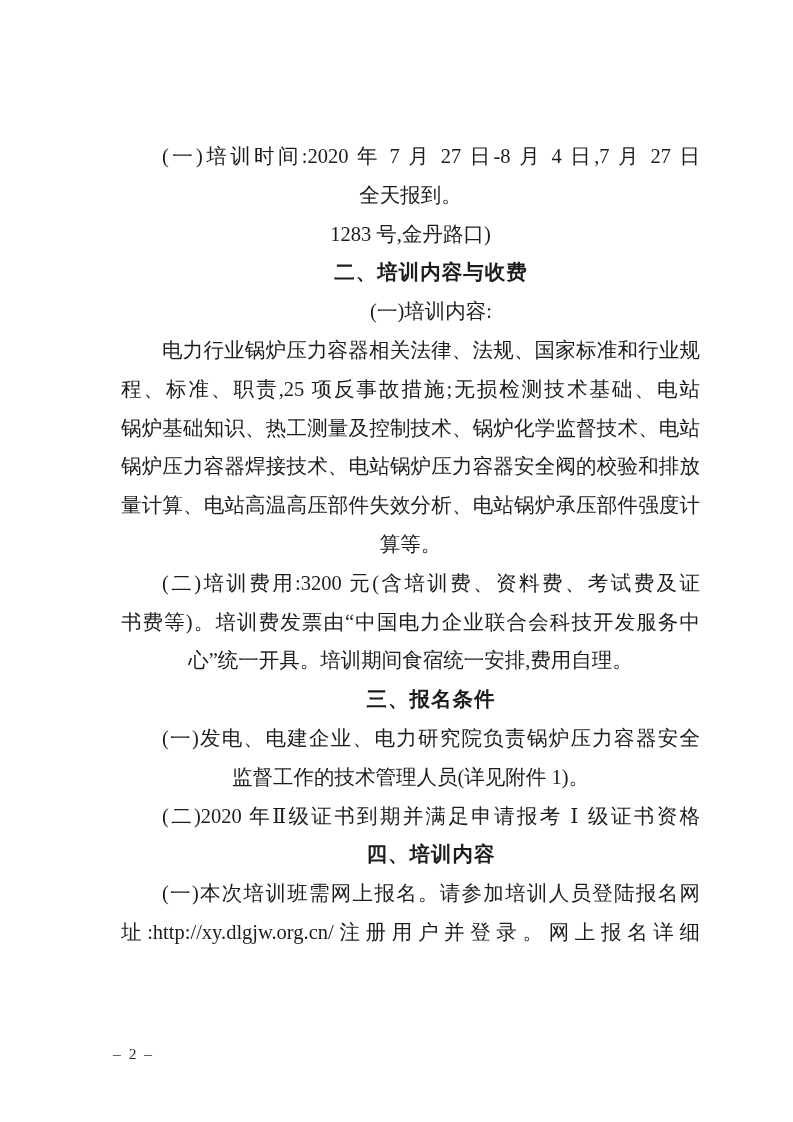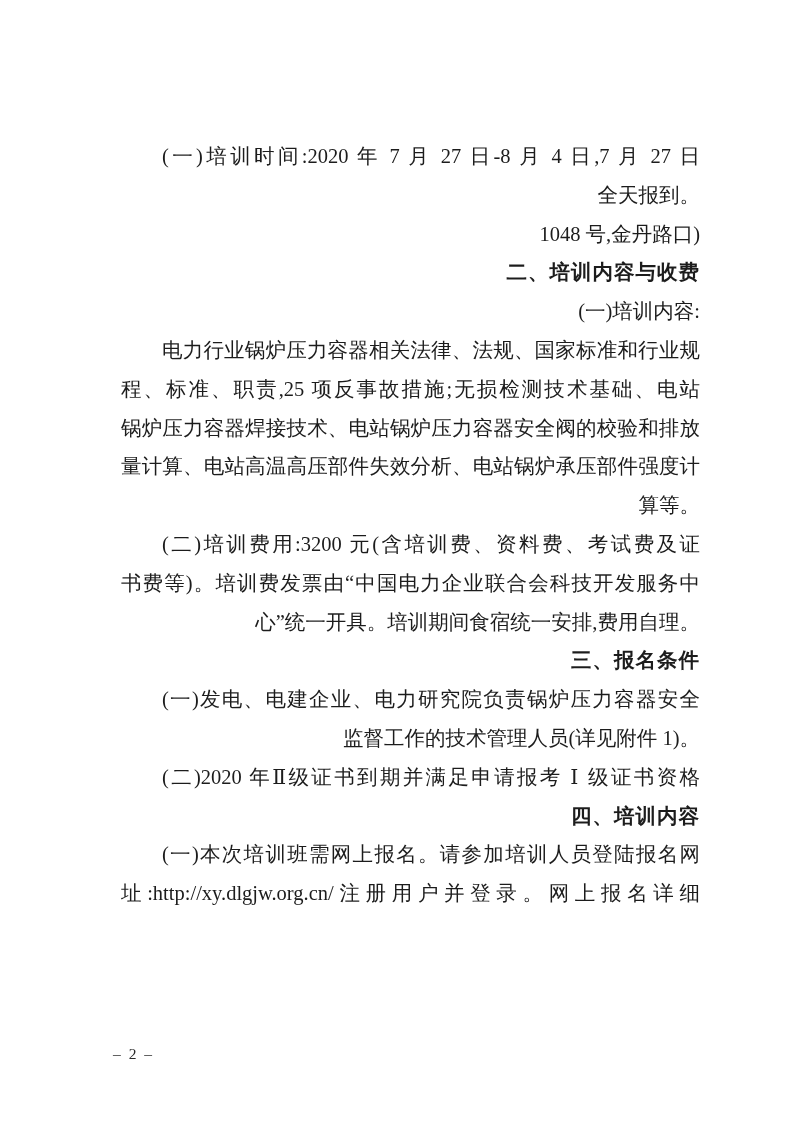--- a/index.html
+++ b/index.html
@@ -18,21 +18,21 @@
     left: 105px;
     top: 121px;
     width: 595px;
   }
   .line {
     font-size: 20.5px;
     line-height: 38.8px;
     height: 38.8px;
     overflow: hidden;
     white-space: nowrap;
-    text-align: right;
+    text-align: center;
   }
   .line.fill {
     white-space: normal;
     text-align: justify;
     text-align-last: justify;
   }
   .line.indent { text-indent: 2em; }
   .line.heading {
     font-family: Liberation Sans, sans-serif;
     font-weight: 700;
@@ -48,25 +48,26 @@
     font-family: "Liberation Serif", "DejaVu Serif", serif;
   }
 </style>
 </head>
 <body>
 
 <div class="page">
   <div class="doc-body" id="doc-body">
       <div class="line indent fill">(一)培训时间:2020 年 7 月 27 日-8 月 4 日,7 月 27 日</div>
       <div class="line">全天报到。</div>
-      <div class="line">1048 号,金丹路口)</div>
+      <div class="line">1283 号,金丹路口)</div>
       <div class="line heading indent">二、培训内容与收费</div>
       <div class="line indent">(一)培训内容:</div>
       <div class="line indent fill">电力行业锅炉压力容器相关法律、法规、国家标准和行业规</div>
       <div class="line fill">程、标准、职责,25 项反事故措施;无损检测技术基础、电站</div>
+      <div class="line fill">锅炉基础知识、热工测量及控制技术、锅炉化学监督技术、电站</div>
       <div class="line fill">锅炉压力容器焊接技术、电站锅炉压力容器安全阀的校验和排放</div>
       <div class="line fill">量计算、电站高温高压部件失效分析、电站锅炉承压部件强度计</div>
       <div class="line">算等。</div>
       <div class="line indent fill">(二)培训费用:3200 元(含培训费、资料费、考试费及证</div>
       <div class="line fill">书费等)。培训费发票由“中国电力企业联合会科技开发服务中</div>
       <div class="line">心”统一开具。培训期间食宿统一安排,费用自理。</div>
       <div class="line heading indent">三、报名条件</div>
       <div class="line indent fill">(一)发电、电建企业、电力研究院负责锅炉压力容器安全</div>
       <div class="line">监督工作的技术管理人员(详见附件 1)。</div>
       <div class="line indent fill">(二)2020 年Ⅱ级证书到期并满足申请报考 Ⅰ 级证书资格</div>

